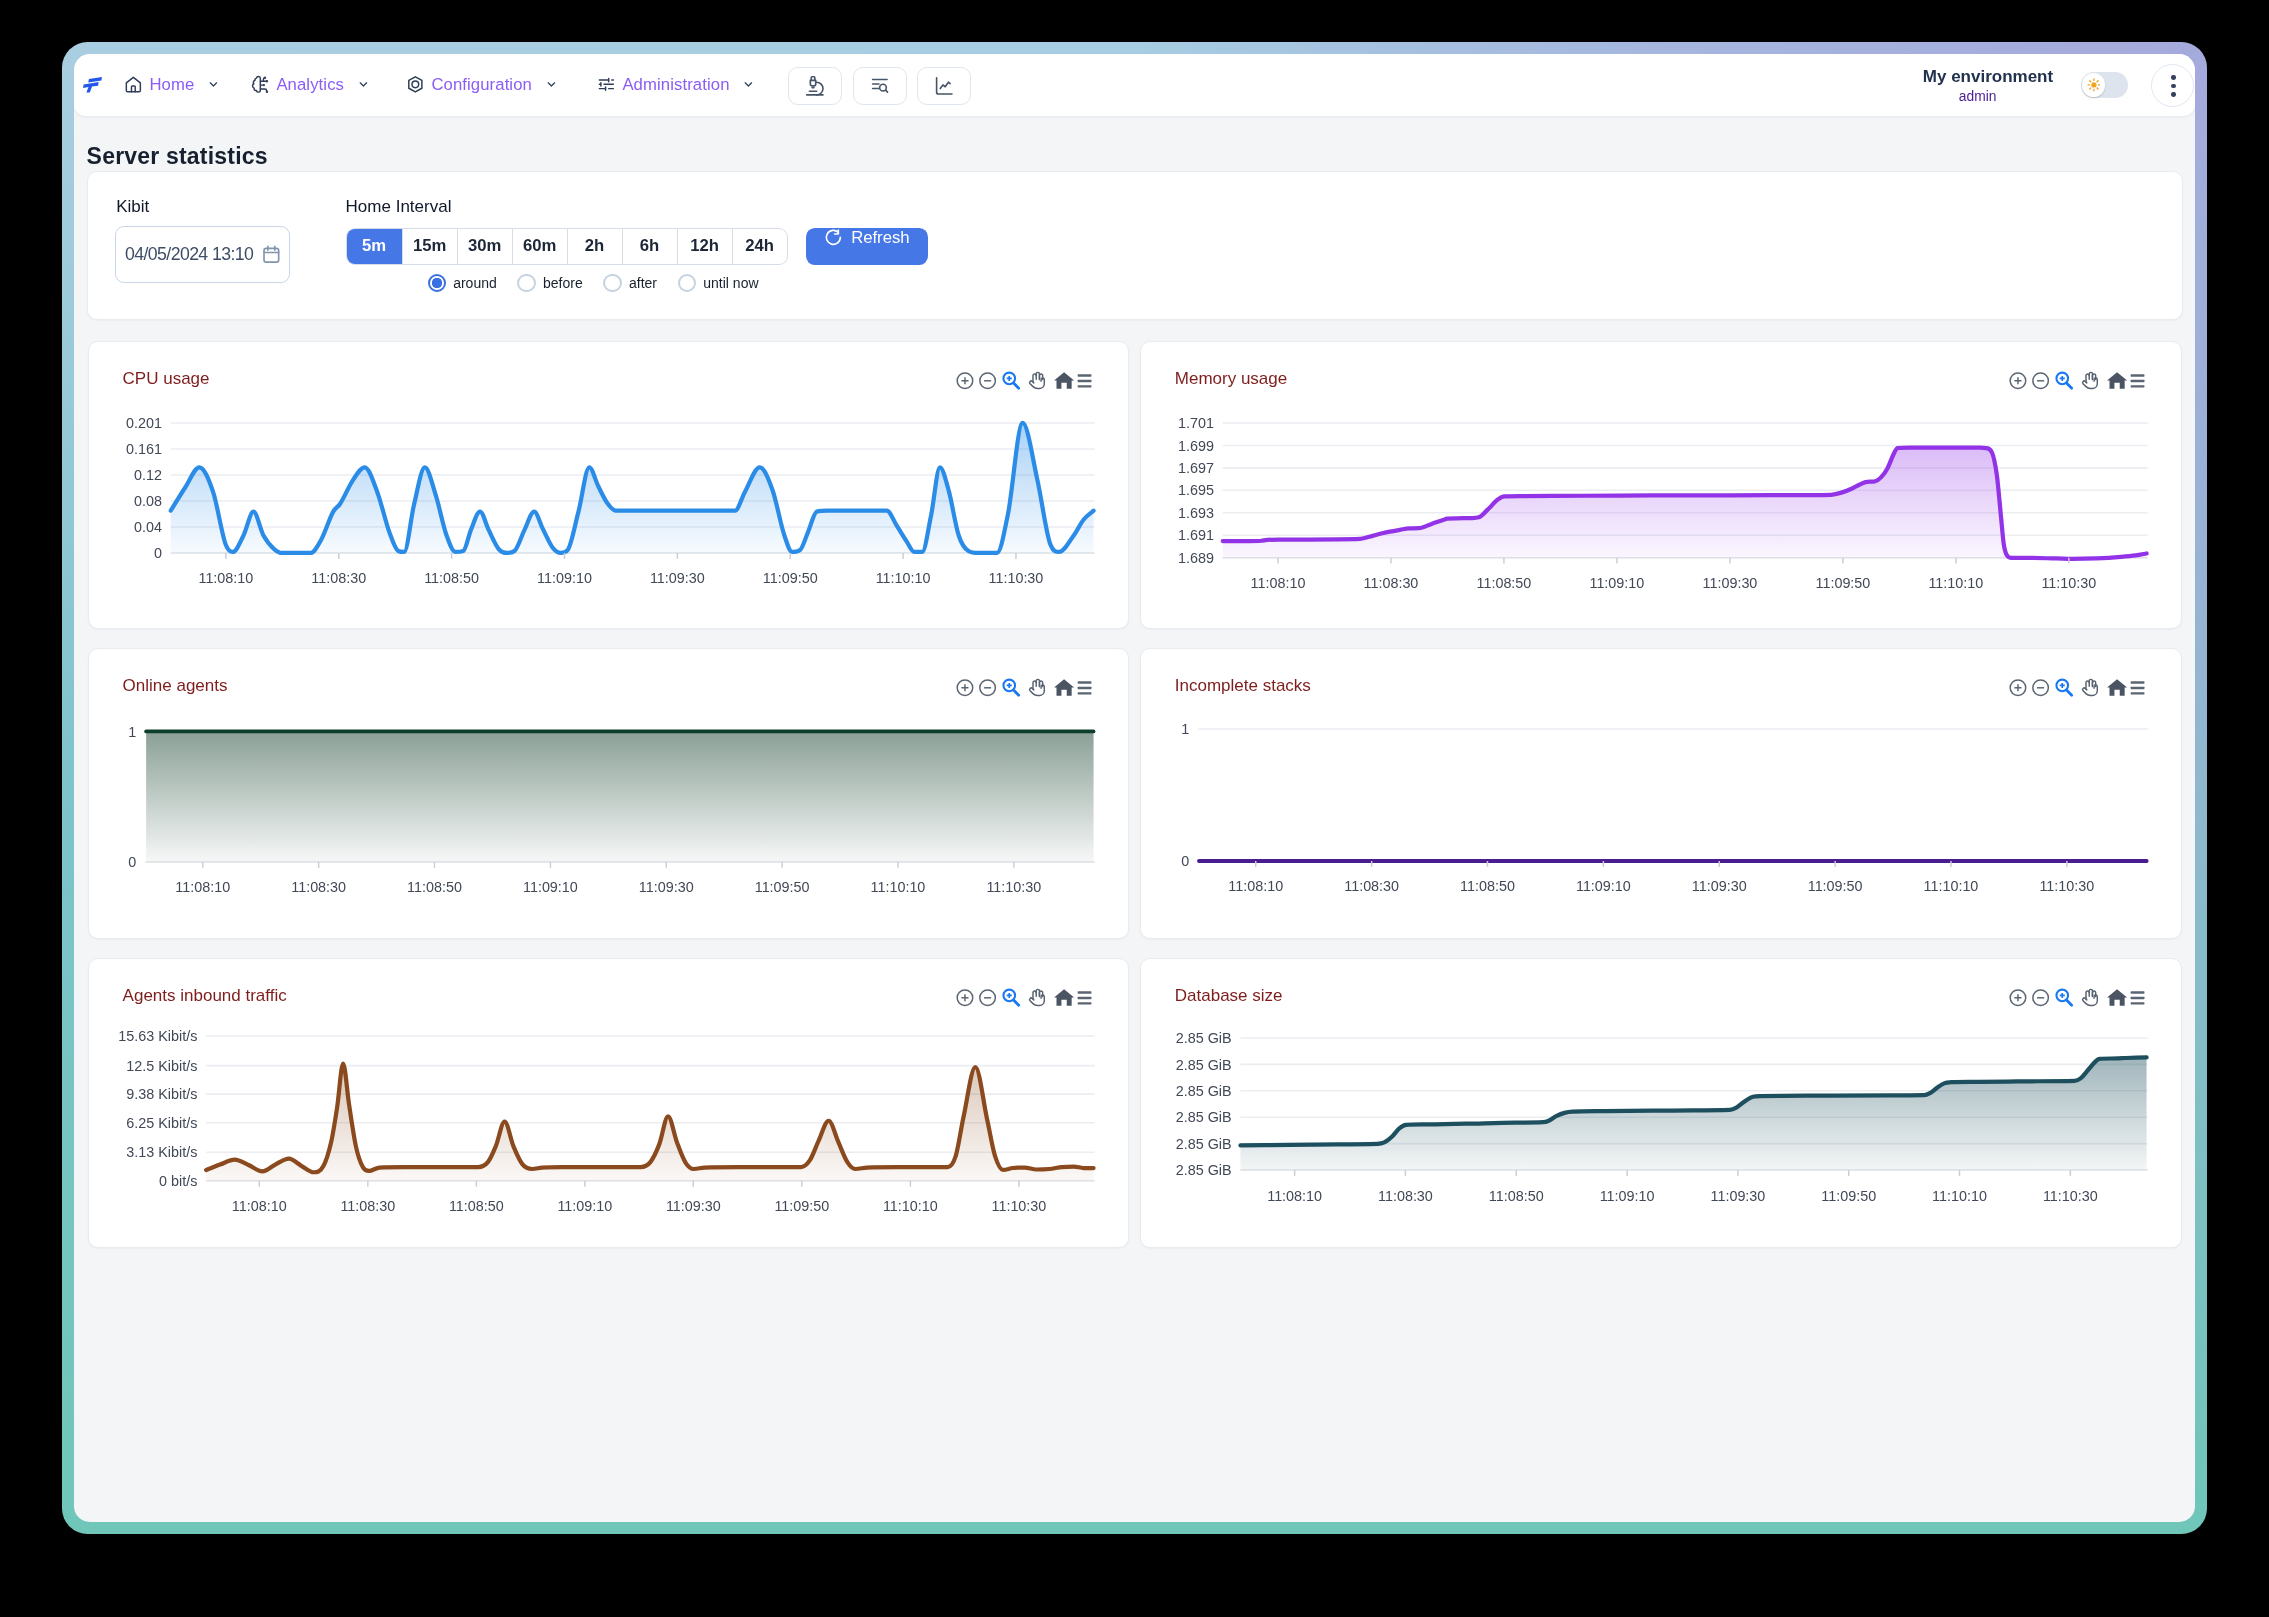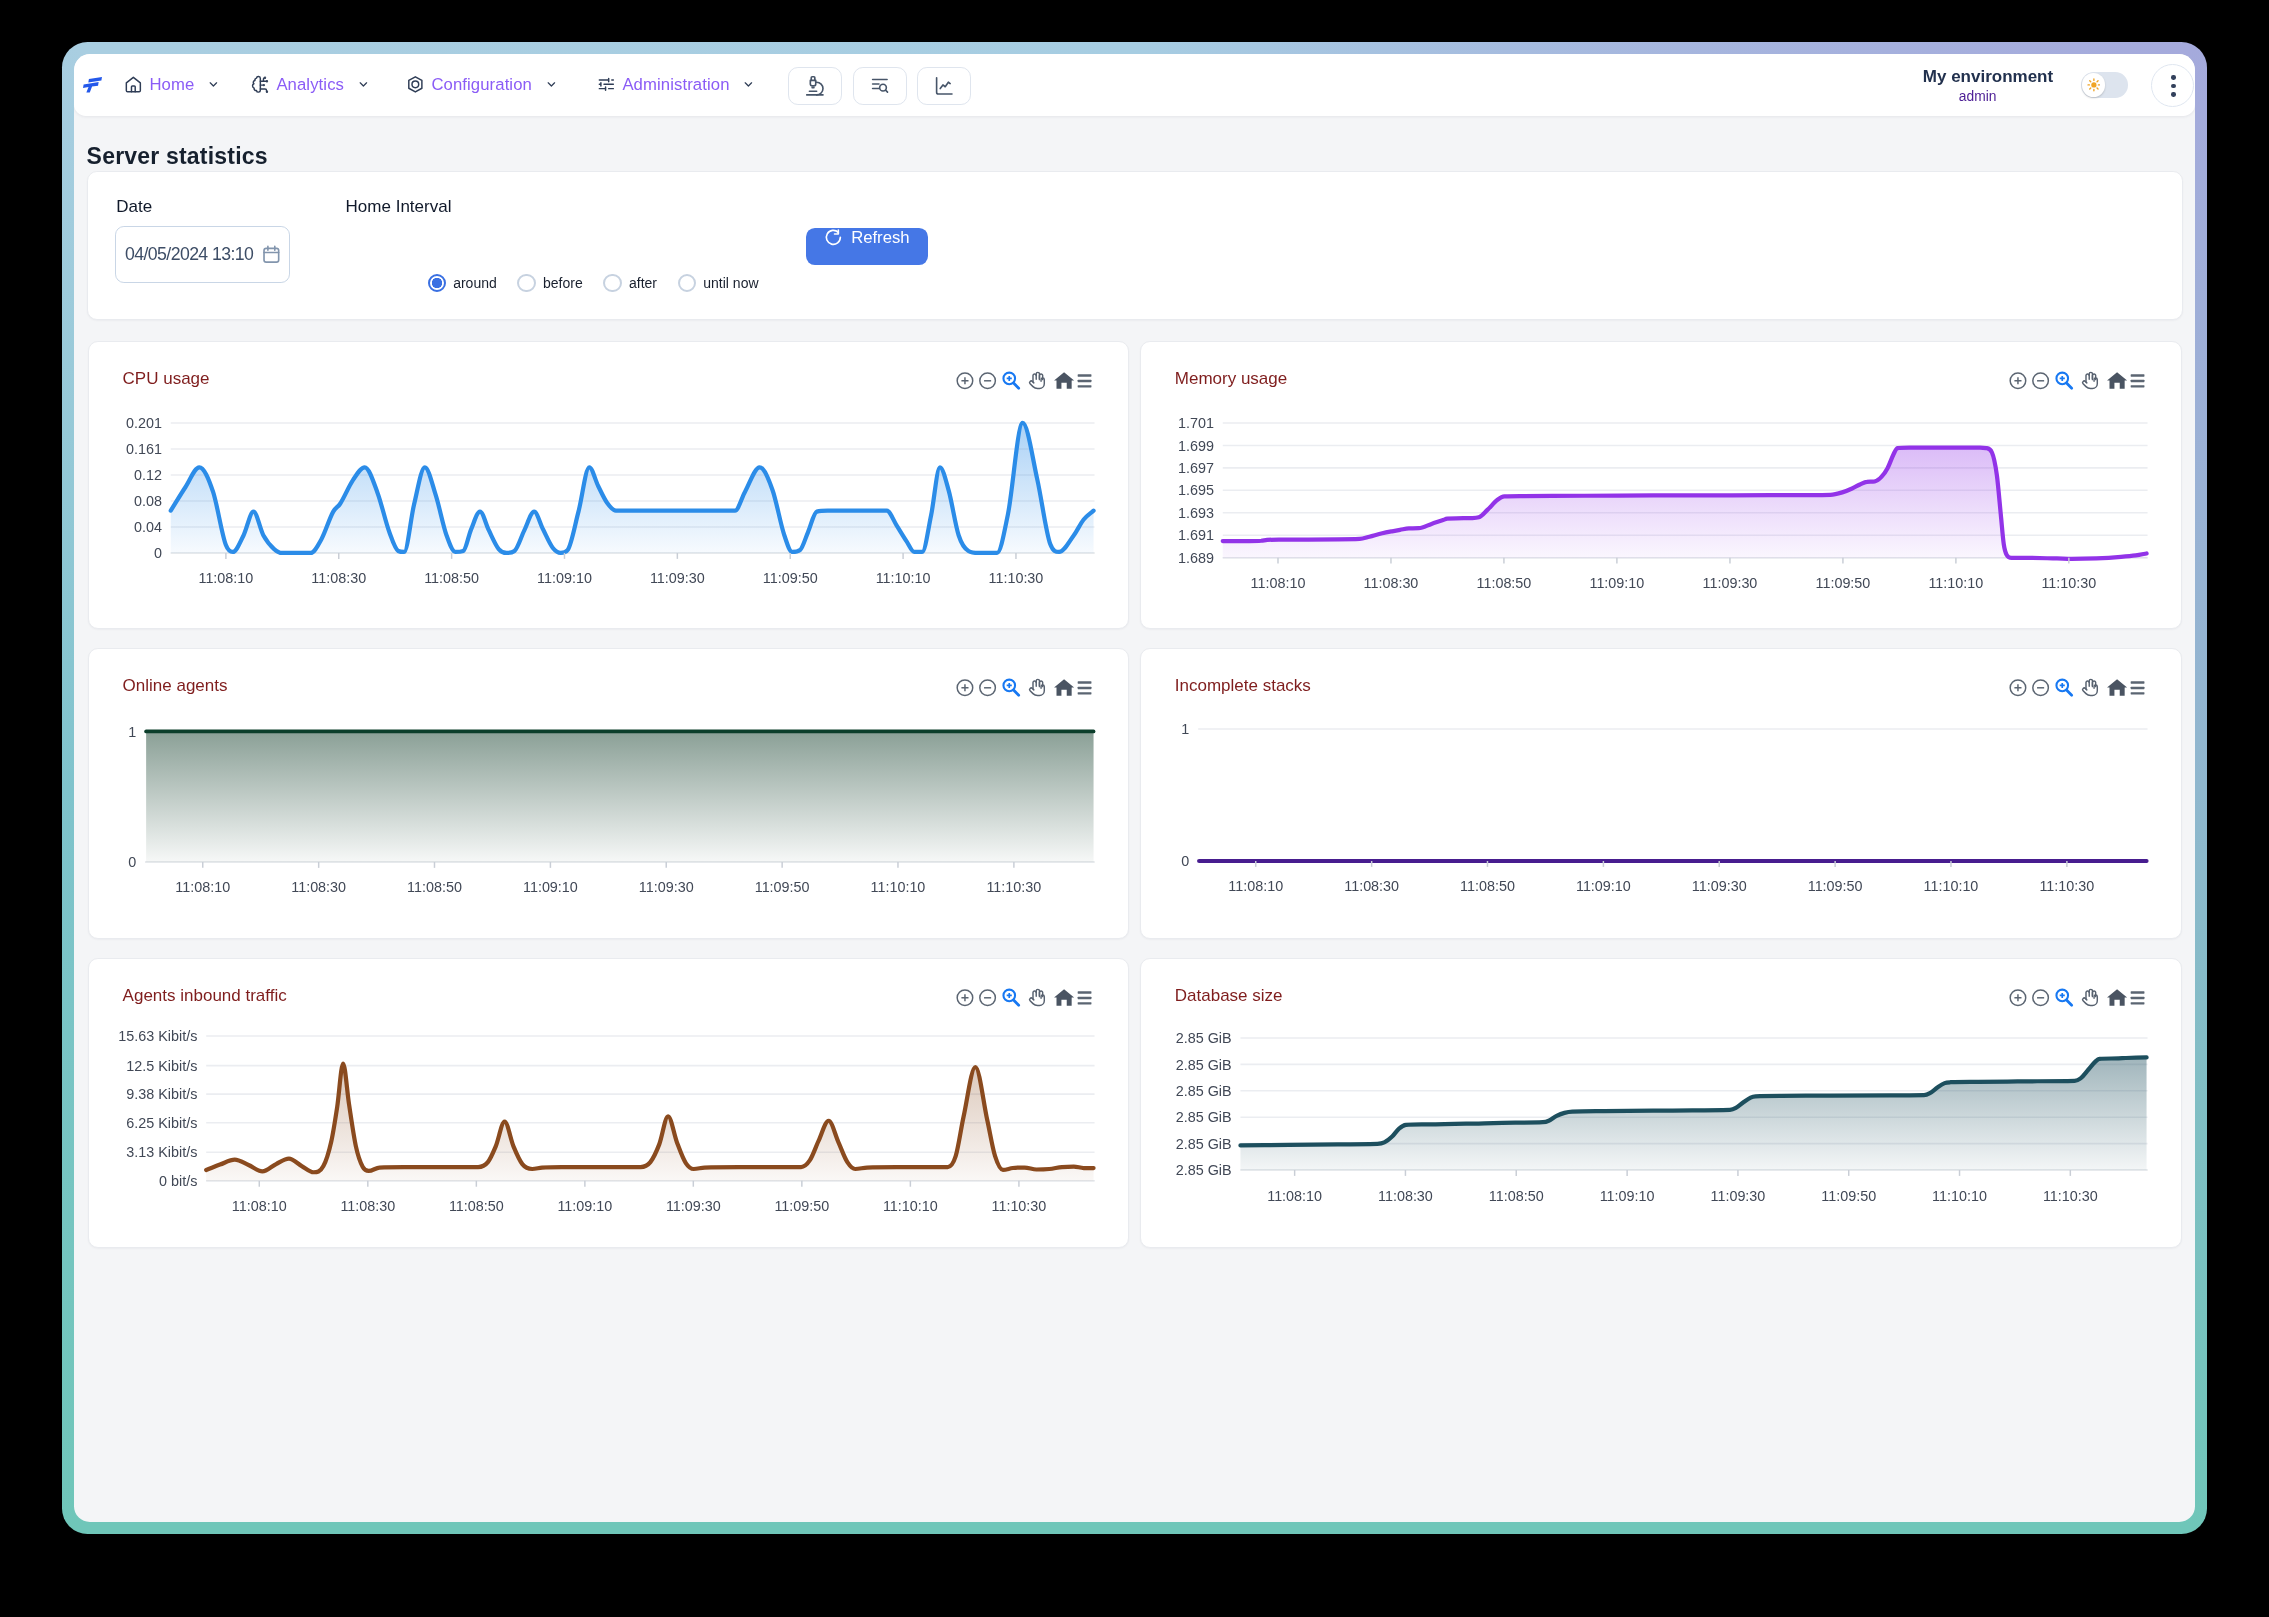--- a/index.html
+++ b/index.html
@@ -133,29 +133,39 @@
           </div>
         </div>
     <div class="kebab">
           <i style="top:10.8px"></i>
           <i style="top:19px"></i>
           <i style="top:27.6px"></i>
         </div>
   </div>
   <div class="h1">Server statistics</div>
   <div class="fcard">
-    <div class="flabel" style="left:28.6px;top:25.6px">Date</div>
+    <div class="flabel" style="left:28.6px;top:25.6px">Kibit</div>
     <div class="dinput">
           <span>04/05/2024 13:10</span>
           <svg width="20.7" height="20.7" viewBox="0 0 24 24" fill="none" stroke="#8295ad" stroke-width="1.9" stroke-linecap="round" stroke-linejoin="round">
             <rect x="3.5" y="5" width="17" height="16" rx="2.5"></rect>
             <path d="M8 2.8v4.4M16 2.8v4.4M3.5 9.8h17"></path>
           </svg>
         </div>
     <div class="flabel" style="left:258px;top:25.6px">Home Interval</div>
+    <div class="tbtns">
+      <div class="tbtn sel">5m</div>
+          <div class="tbtn">15m</div>
+          <div class="tbtn">30m</div>
+          <div class="tbtn">60m</div>
+      <div class="tbtn">2h</div>
+          <div class="tbtn">6h</div>
+          <div class="tbtn">12h</div>
+          <div class="tbtn">24h</div>
+    </div>
     <div class="rbtn">
           <svg width="18.7" height="18.7" viewBox="0 0 24 24" fill="none" stroke="#fff" stroke-width="2.1" stroke-linecap="round" stroke-linejoin="round">
             <path d="M21 12a9 9 0 1 1-2.64-6.36"></path>
             <path d="M21 3v5h-5" stroke-width="0"></path>
             <path d="M18.4 2.8v4.9h-4.9"></path>
           </svg>
           <span>Refresh</span>
         </div>
     <div class="radios">
       <span class="rsel"></span>

